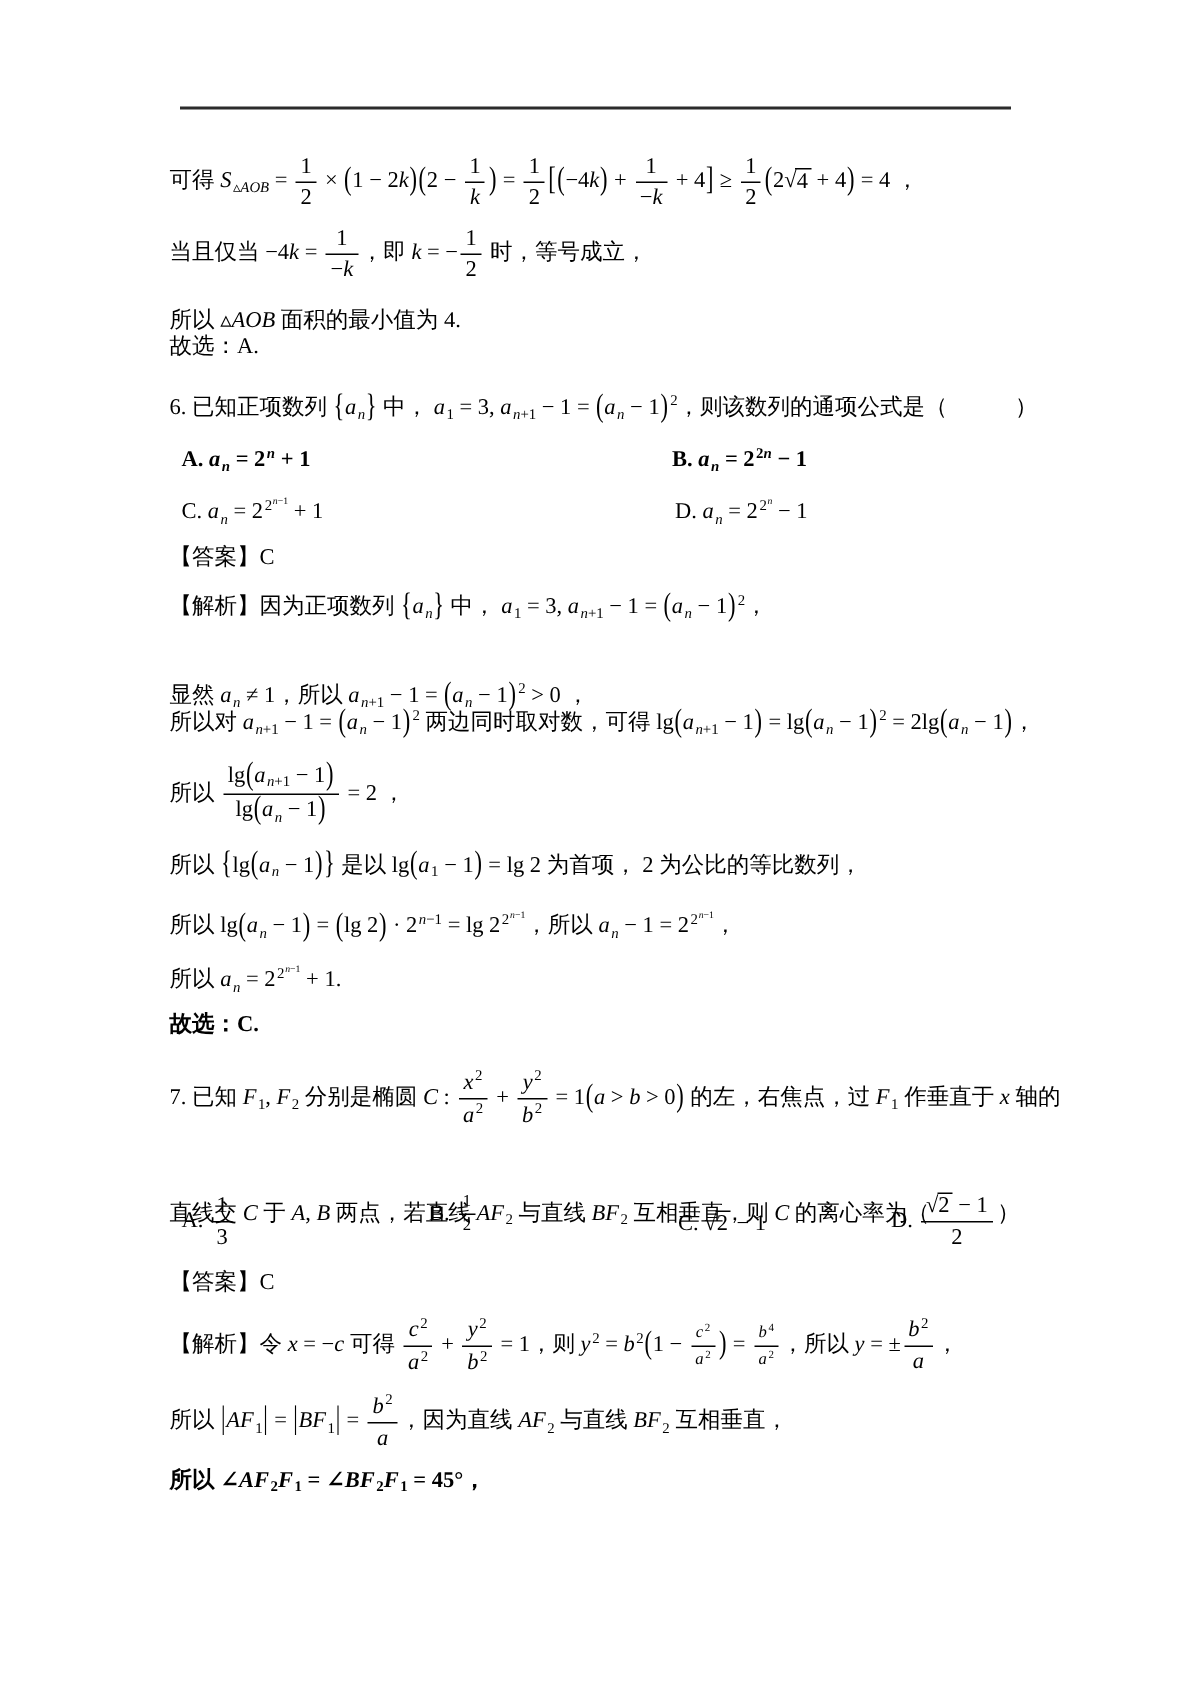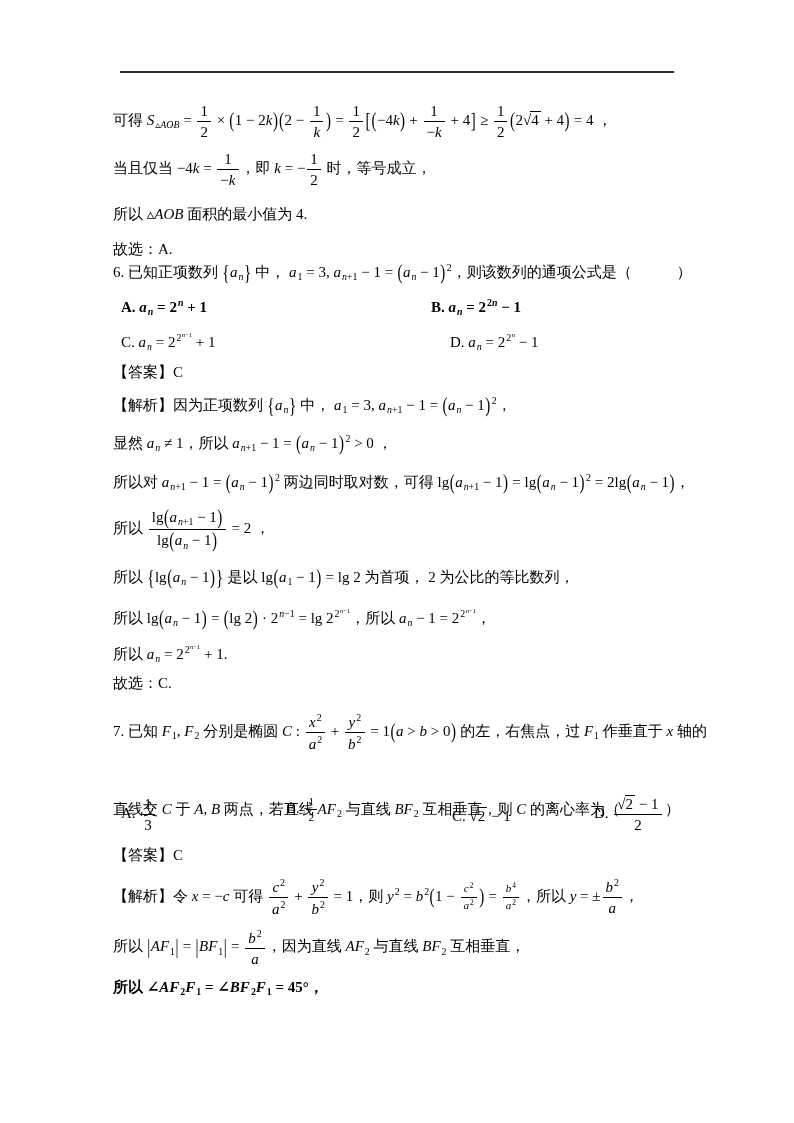--- a/index.html
+++ b/index.html
@@ -31,39 +31,39 @@
 </style>
 </head>
 <body>
 
 <div class="page">
   <div class="rule" style="left:120px; top:71px; width:554px; height:2px;"></div>
   <div>
       <div class="line" style="top: 102px;">可得 <span class="mi">S</span><span class="msub">▵<span class="mi">AOB</span></span> = <span class="mfrac"><span class="num">1</span><span class="den">2</span></span> × <span class="tall">(</span>1 − 2<span class="mi">k</span><span class="tall">)</span><span class="tall">(</span>2 − <span class="mfrac"><span class="num">1</span><span class="den"><span class="mi">k</span></span></span><span class="tall">)</span> = <span class="mfrac"><span class="num">1</span><span class="den">2</span></span><span class="tall">[</span><span class="tall">(</span>−4<span class="mi">k</span><span class="tall">)</span> + <span class="mfrac"><span class="num">1</span><span class="den">−<span class="mi">k</span></span></span> + 4<span class="tall">]</span> ≥ <span class="mfrac"><span class="num">1</span><span class="den">2</span></span><span class="tall">(</span>2<span class="msqrt"><span class="radsign">√</span><span class="rad">4</span></span> + 4<span class="tall">)</span> = 4 ，</div>
       <div class="line" style="top: 150px;">当且仅当 −4<span class="mi">k</span> = <span class="mfrac"><span class="num">1</span><span class="den">−<span class="mi">k</span></span></span>，即 <span class="mi">k</span> = −<span class="mfrac"><span class="num">1</span><span class="den">2</span></span> 时，等号成立，</div>
       <div class="line" style="top: 205px;">所以 ▵<span class="mi">AOB</span> 面积的最小值为 4.</div>
-      <div class="line" style="top: 240px; font-family: Liberation Serif, serif;">故选：A.</div>
+      <div class="line" style="top: 222px; font-family: Liberation Serif, serif;">故选：A.</div>
       <div class="line" style="top: 262px;">6. 已知正项数列 <span class="tall">{</span><span class="mi">a</span><span class="msub"><span class="mi">n</span></span><span class="tall">}</span> 中， <span class="mi">a</span><span class="msub">1</span> = 3, <span class="mi">a</span><span class="msub"><span class="mi">n</span>+1</span> − 1 = <span class="tall">(</span><span class="mi">a</span><span class="msub"><span class="mi">n</span></span> − 1<span class="tall">)</span><span class="msup">2</span>，则该数列的通项公式是（　　　）</div>
       <div class="line" style="top: 297px; width: 668px; height: 24px; font-weight: bold;">
         <span class="seg" style="left: 8px;">A.  <span class="mi">a</span><span class="msub"><span class="mi">n</span></span> = 2<span class="msup"><span class="mi">n</span></span> + 1</span>
-        <span class="seg" style="left: 318px;">B.  <span class="mi">a</span><span class="msub"><span class="mi">n</span></span> = 2<span class="msup">2<span class="mi">n</span></span> − 1</span>
+        <span class="seg" style="left: 335px;">B.  <span class="mi">a</span><span class="msub"><span class="mi">n</span></span> = 2<span class="msup">2<span class="mi">n</span></span> − 1</span>
       </div>
       <div class="line" style="top: 331px; width: 668px; height: 24px;">
         <span class="seg" style="left: 8px;">C.  <span class="mi">a</span><span class="msub"><span class="mi">n</span></span> = 2<span class="msup">2<span class="msup"><span class="mi">n</span>−1</span></span> + 1</span>
         <span class="seg" style="left: 337px;">D.  <span class="mi">a</span><span class="msub"><span class="mi">n</span></span> = 2<span class="msup">2<span class="msup"><span class="mi">n</span></span></span> − 1</span>
       </div>
       <div class="line" style="top: 363px;">【答案】C</div>
       <div class="line" style="top: 395px;">【解析】因为正项数列 <span class="tall">{</span><span class="mi">a</span><span class="msub"><span class="mi">n</span></span><span class="tall">}</span> 中， <span class="mi">a</span><span class="msub">1</span> = 3, <span class="mi">a</span><span class="msub"><span class="mi">n</span>+1</span> − 1 = <span class="tall">(</span><span class="mi">a</span><span class="msub"><span class="mi">n</span></span> − 1<span class="tall">)</span><span class="msup">2</span>，</div>
-      <div class="line" style="top: 433px;">显然 <span class="mi">a</span><span class="msub"><span class="mi">n</span></span> ≠ 1，所以 <span class="mi">a</span><span class="msub"><span class="mi">n</span>+1</span> − 1 = <span class="tall">(</span><span class="mi">a</span><span class="msub"><span class="mi">n</span></span> − 1<span class="tall">)</span><span class="msup">2</span> &gt; 0 ，</div>
+      <div class="line" style="top: 454px;">显然 <span class="mi">a</span><span class="msub"><span class="mi">n</span></span> ≠ 1，所以 <span class="mi">a</span><span class="msub"><span class="mi">n</span>+1</span> − 1 = <span class="tall">(</span><span class="mi">a</span><span class="msub"><span class="mi">n</span></span> − 1<span class="tall">)</span><span class="msup">2</span> &gt; 0 ，</div>
       <div class="line" style="top: 472px;">所以对 <span class="mi">a</span><span class="msub"><span class="mi">n</span>+1</span> − 1 = <span class="tall">(</span><span class="mi">a</span><span class="msub"><span class="mi">n</span></span> − 1<span class="tall">)</span><span class="msup">2</span> 两边同时取对数，可得 lg<span class="tall">(</span><span class="mi">a</span><span class="msub"><span class="mi">n</span>+1</span> − 1<span class="tall">)</span> = lg<span class="tall">(</span><span class="mi">a</span><span class="msub"><span class="mi">n</span></span> − 1<span class="tall">)</span><span class="msup">2</span> = 2lg<span class="tall">(</span><span class="mi">a</span><span class="msub"><span class="mi">n</span></span> − 1<span class="tall">)</span>，</div>
       <div class="line" style="top: 508px;">所以 <span class="mfrac"><span class="num">lg<span class="tall">(</span><span class="mi">a</span><span class="msub"><span class="mi">n</span>+1</span> − 1<span class="tall">)</span></span><span class="den">lg<span class="tall">(</span><span class="mi">a</span><span class="msub"><span class="mi">n</span></span> − 1<span class="tall">)</span></span></span> = 2 ，</div>
       <div class="line" style="top: 568px;">所以 <span class="tall">{</span>lg<span class="tall">(</span><span class="mi">a</span><span class="msub"><span class="mi">n</span></span> − 1<span class="tall">)</span><span class="tall">}</span> 是以 lg<span class="tall">(</span><span class="mi">a</span><span class="msub">1</span> − 1<span class="tall">)</span> = lg 2 为首项， 2 为公比的等比数列，</div>
       <div class="line" style="top: 607px;">所以 lg<span class="tall">(</span><span class="mi">a</span><span class="msub"><span class="mi">n</span></span> − 1<span class="tall">)</span> = <span class="tall">(</span>lg 2<span class="tall">)</span> · 2<span class="msup"><span class="mi">n</span>−1</span> = lg 2<span class="msup">2<span class="msup"><span class="mi">n</span>−1</span></span>，所以 <span class="mi">a</span><span class="msub"><span class="mi">n</span></span> − 1 = 2<span class="msup">2<span class="msup"><span class="mi">n</span>−1</span></span>，</div>
       <div class="line" style="top: 643px;">所以 <span class="mi">a</span><span class="msub"><span class="mi">n</span></span> = 2<span class="msup">2<span class="msup"><span class="mi">n</span>−1</span></span> + 1.</div>
-      <div class="line" style="top: 674px;">故选：C.</div>
+      <div class="line" style="top: 674px; font-weight: bold;">故选：C.</div>
       <div class="line" style="top: 712px;">7. 已知 <span class="mi">F</span><span class="msub">1</span>, <span class="mi">F</span><span class="msub">2</span> 分别是椭圆 <span class="mi">C</span> : <span class="mfrac"><span class="num"><span class="mi">x</span><span class="msup">2</span></span><span class="den"><span class="mi">a</span><span class="msup">2</span></span></span> + <span class="mfrac"><span class="num"><span class="mi">y</span><span class="msup">2</span></span><span class="den"><span class="mi">b</span><span class="msup">2</span></span></span> = 1<span class="tall">(</span><span class="mi">a</span> &gt; <span class="mi">b</span> &gt; 0<span class="tall">)</span> 的左，右焦点，过 <span class="mi">F</span><span class="msub">1</span> 作垂直于 <span class="mi">x</span> 轴的</div>
       <div class="line" style="top: 800px; text-align: right;">直线交 <span class="mi">C</span> 于 <span class="mi">A</span>, <span class="mi">B</span> 两点，若直线 <span class="mi">AF</span><span class="msub">2</span> 与直线 <span class="mi">BF</span><span class="msub">2</span> 互相垂直，则 <span class="mi">C</span> 的离心率为（　　　）</div>
       <div class="line" style="top: 795px; width: 668px; height: 44px;">
         <span class="seg" style="left: 8px;">A. <span class="mfrac"><span class="num">1</span><span class="den">3</span></span></span>
         <span class="seg" style="left: 173px;">B. <span class="mfrac small"><span class="num">1</span><span class="den">2</span></span></span>
         <span class="seg" style="left: 339px; margin-top: 12px;">C. <span class="msqrt"><span class="radsign">√</span><span class="rad">2</span></span> − 1</span>
         <span class="seg" style="left: 481px;">D. <span class="mfrac"><span class="num"><span class="msqrt"><span class="radsign">√</span><span class="rad">2</span></span> − 1</span><span class="den">2</span></span></span>
       </div>
       <div class="line" style="top: 846px;">【答案】C</div>
       <div class="line" style="top: 877px;">【解析】令 <span class="mi">x</span> = −<span class="mi">c</span> 可得 <span class="mfrac"><span class="num"><span class="mi">c</span><span class="msup">2</span></span><span class="den"><span class="mi">a</span><span class="msup">2</span></span></span> + <span class="mfrac"><span class="num"><span class="mi">y</span><span class="msup">2</span></span><span class="den"><span class="mi">b</span><span class="msup">2</span></span></span> = 1，则 <span class="mi">y</span><span class="msup">2</span> = <span class="mi">b</span><span class="msup">2</span><span class="tall">(</span>1 − <span class="mfrac small"><span class="num"><span class="mi">c</span><span class="msup">2</span></span><span class="den"><span class="mi">a</span><span class="msup">2</span></span></span><span class="tall">)</span> = <span class="mfrac small"><span class="num"><span class="mi">b</span><span class="msup">4</span></span><span class="den"><span class="mi">a</span><span class="msup">2</span></span></span>，所以 <span class="mi">y</span> = ±<span class="mfrac"><span class="num"><span class="mi">b</span><span class="msup">2</span></span><span class="den"><span class="mi">a</span></span></span>，</div>

